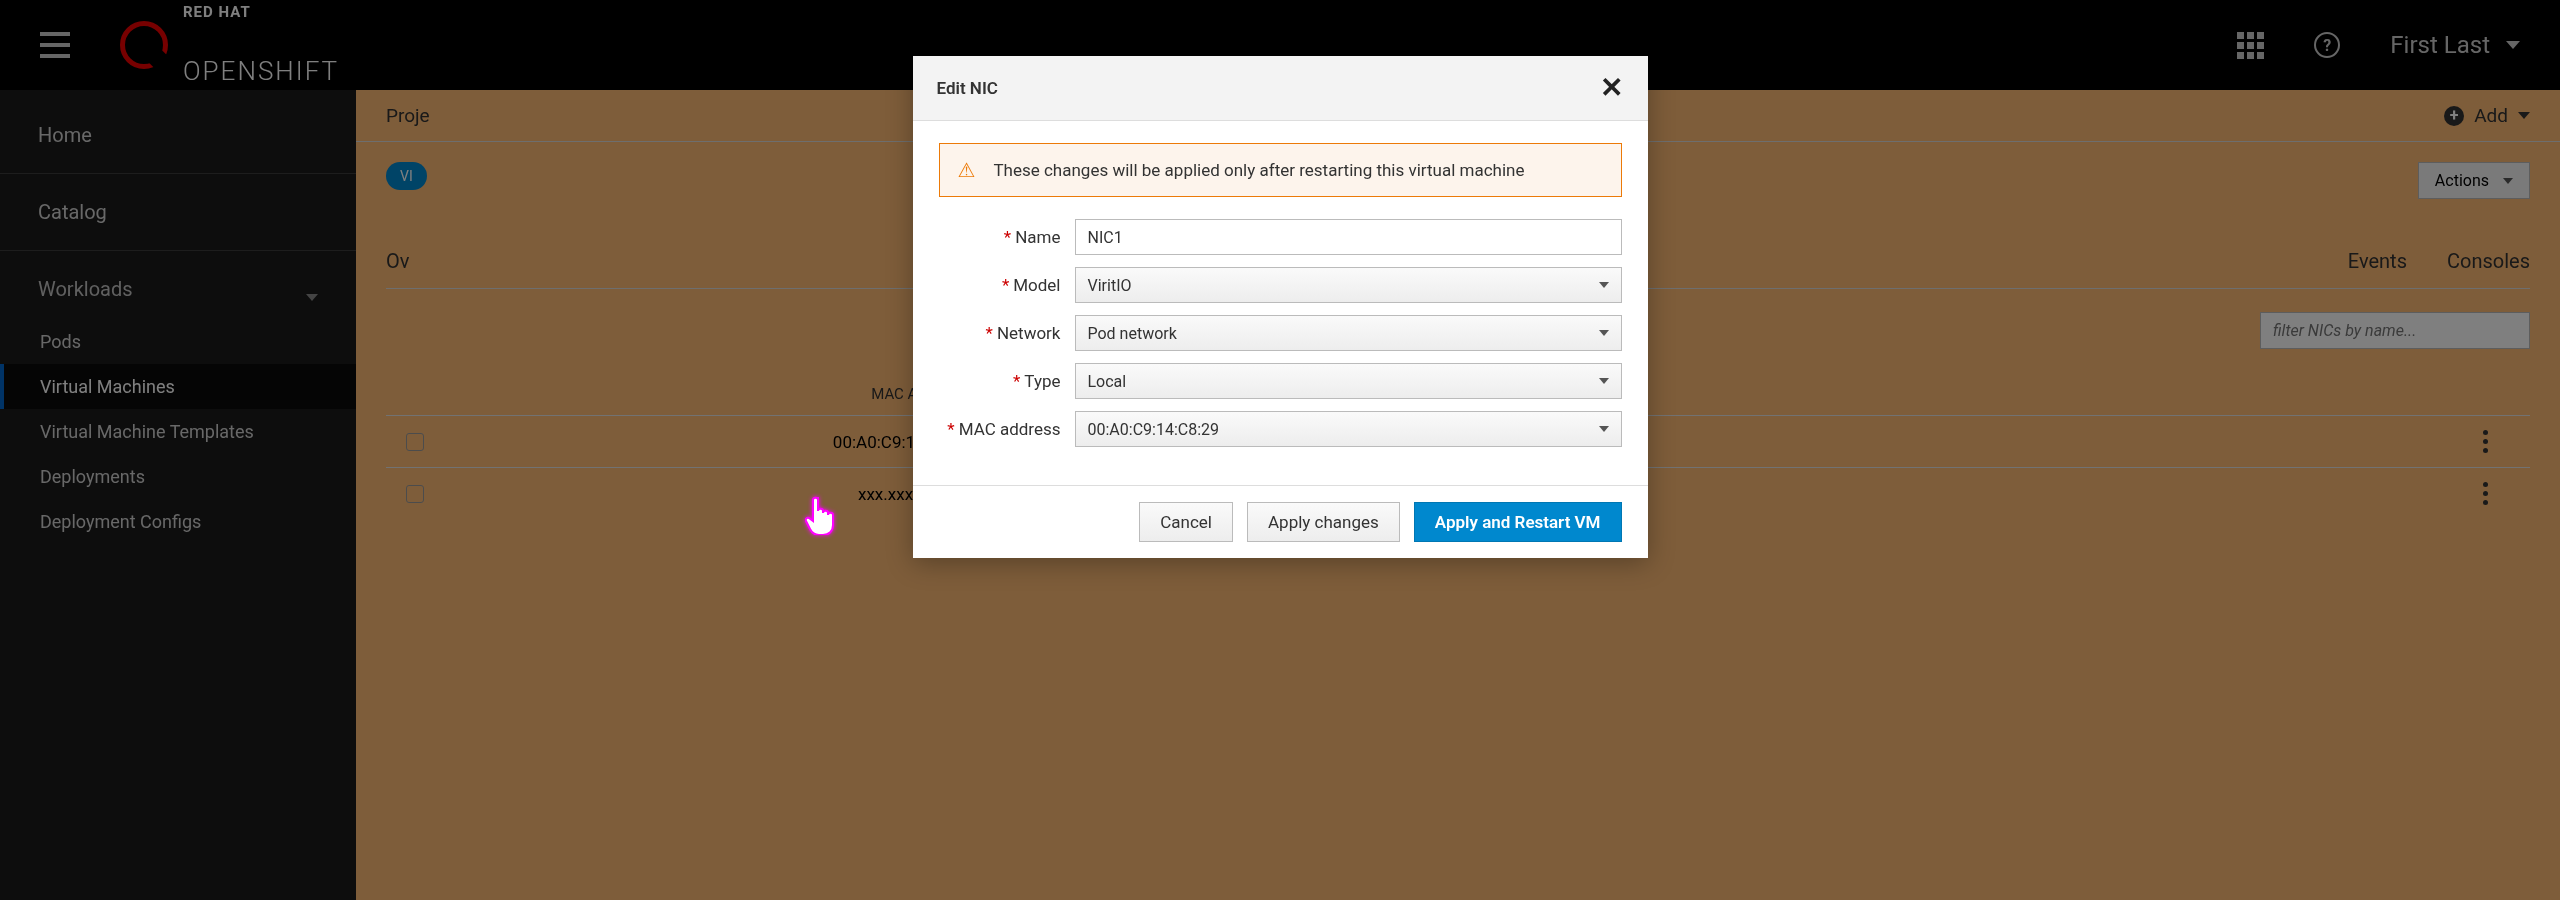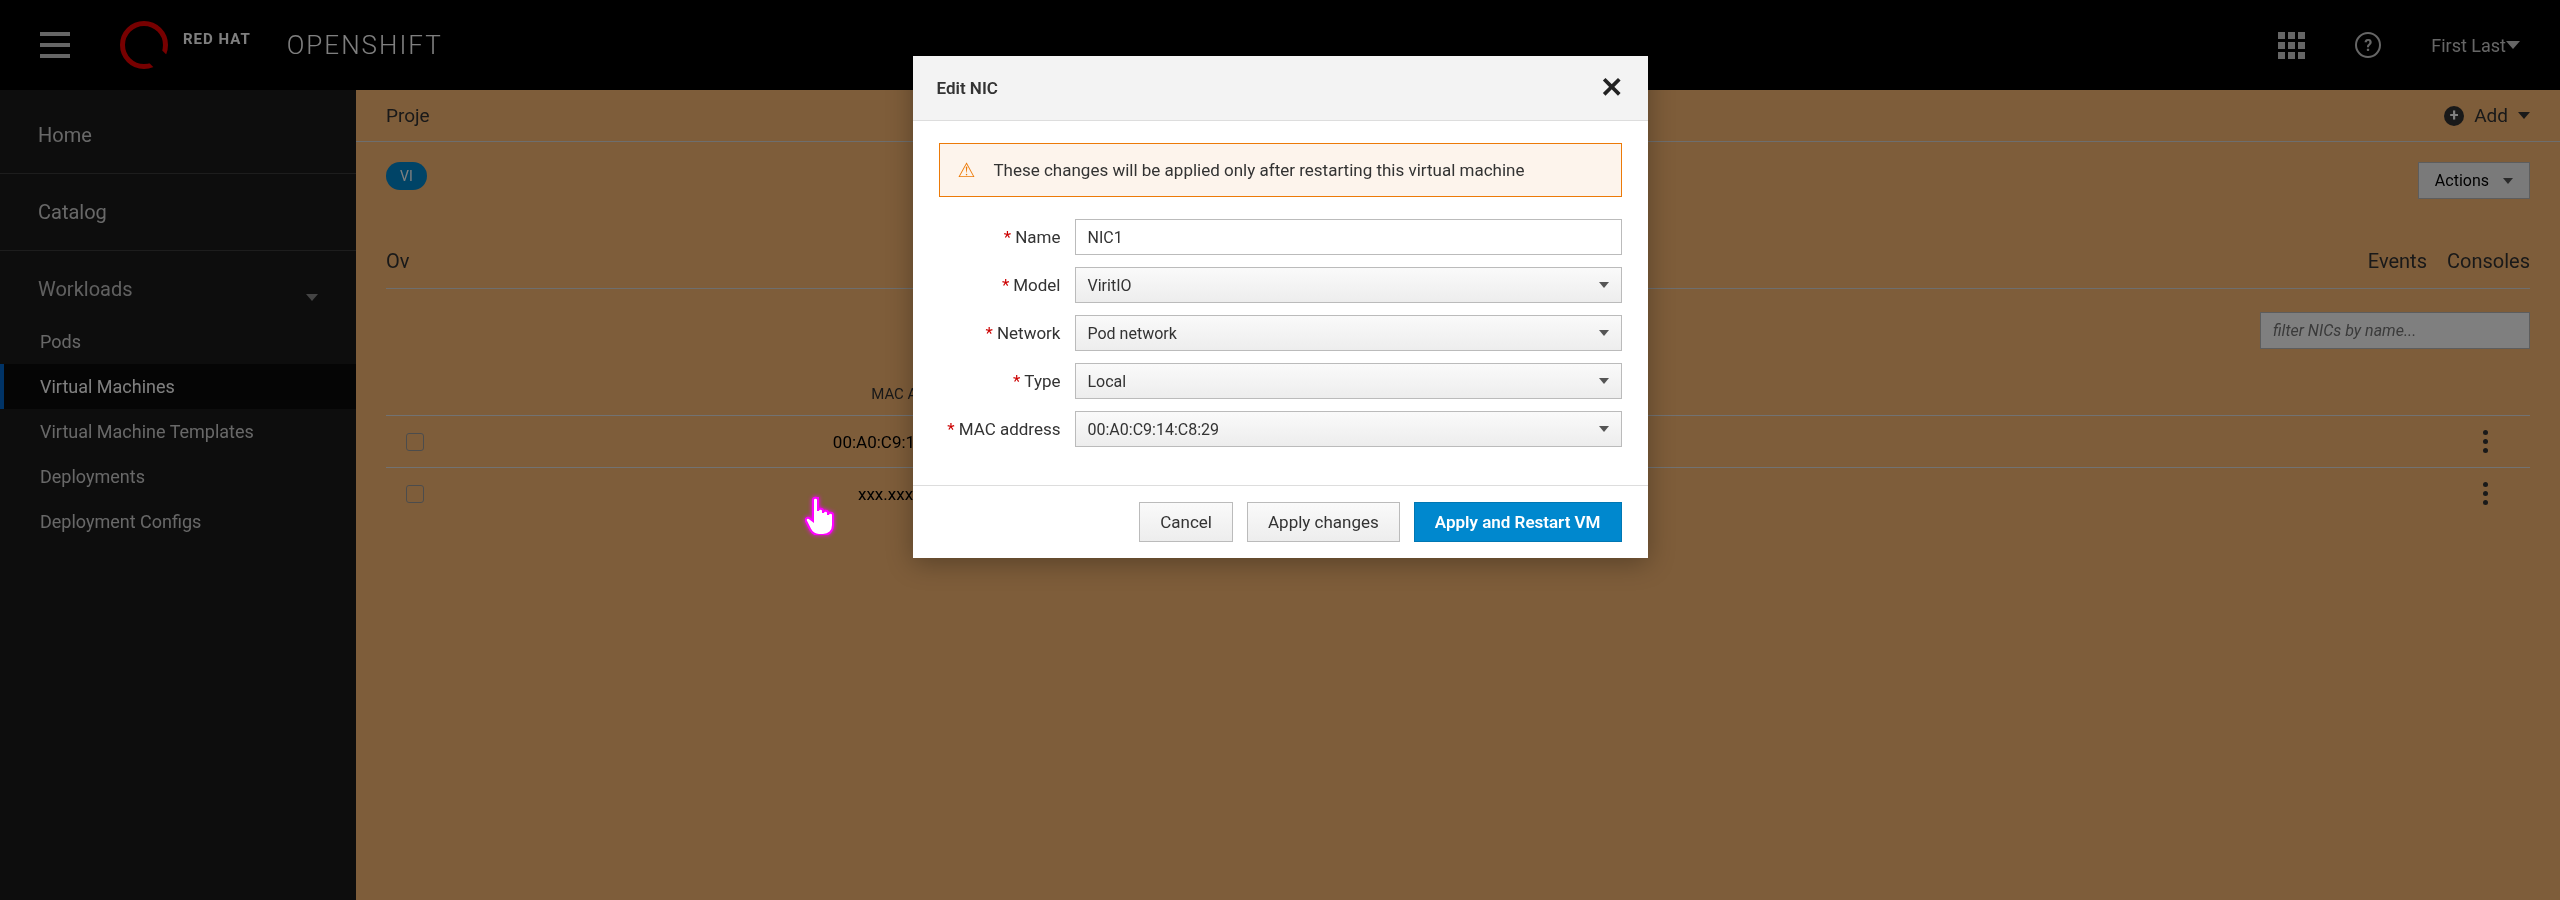--- a/index.html
+++ b/index.html
@@ -6,49 +6,49 @@
 body { background: #f5f5f5; overflow: hidden; width: 2560px; height: 900px; position: relative; }
 
 
 .header { height: 90px; background: #000; display: flex; align-items: center; padding: 0 40px; justify-content: space-between; position: relative; }
 .header-left { display: flex; align-items: center; gap: 50px; }
 .hamburger { display: flex; flex-direction: column; gap: 7px; cursor: pointer; }
 .hamburger span { width: 30px; height: 4px; background: #ccc; }
 .logo { display: flex; align-items: center; gap: 15px; }
 .logo-icon { width: 48px; height: 48px; border: 5px solid #e00; border-radius: 50%; position: relative; }
 .logo-icon::after { content: ''; position: absolute; bottom: -3px; right: -3px; width: 18px; height: 18px; background: #000; transform: rotate(45deg); }
-.logo-text { display: flex; line-height: 1.1; gap: 36px; }
+.logo-text { display: flex; flex-direction: column; line-height: 1.1; gap: 36px; }
 .logo-brand { color: #fff; font-size: 15px; font-weight: bold; letter-spacing: 1px; }
 .logo-product { color: #fff; font-size: 26px; font-weight: 300; letter-spacing: 2px; }
 .header-right { display: flex; align-items: center; gap: 50px; color: #fff; }
 .apps-icon { display: grid; grid-template-columns: repeat(3, 7px); grid-template-rows: repeat(3, 7px); gap: 3px; cursor: pointer; }
 .apps-icon span { background: #ccc; }
 .help-icon { width: 26px; height: 26px; border: 2.5px solid #ccc; border-radius: 50%; display: flex; align-items: center; justify-content: center; color: #ccc; font-weight: bold; font-size: 16px; cursor: pointer; }
-.user-menu { display: flex; align-items: center; gap: 0; color: #ccc; font-size: 18px; cursor: pointer; }
+.user-menu { display: flex; align-items: center; gap: 16px; color: #ccc; font-size: 24px; cursor: pointer; }
 .caret-down { width: 0; height: 0; border-left: 7px solid transparent; border-right: 7px solid transparent; border-top: 8px solid #ccc; }
 
 
 .sidebar { position: absolute; left: 0; top: 90px; width: 356px; height: calc(100% - 90px); background: #1a1a1a; color: #d0d0d0; padding-top: 15px; }
 .sidebar-item { padding: 18px 38px; font-size: 20px; cursor: pointer; }
 .sidebar-item.section-header { display: flex; justify-content: space-between; align-items: flex-end; color: #c0c0c0; }
 .sidebar-divider { height: 1px; background: #3a3a3a; margin: 8px 0; }
 .sidebar-subitem { padding: 12px 40px; font-size: 18px; color: #d0d0d0; cursor: pointer; }
 .sidebar-subitem.active { border-left: 4px solid #06c; background: #0a0a0a; color: #fff; padding-left: 36px; }
 .chevron-down-small { width: 0; height: 0; border-left: 6px solid transparent; border-right: 6px solid transparent; border-top: 7px solid #888; }
 
 
 .main { position: absolute; left: 356px; top: 90px; right: 0; bottom: 0; background: #fdba74; }
 .topbar { padding: 14px 30px; border-bottom: 1px solid #ddd; display: flex; justify-content: space-between; align-items: center; color: #333; font-size: 19px; }
 .add-button { display: flex; align-items: center; gap: 10px; color: #333; cursor: pointer; font-size: 19px; }
 .plus-icon { width: 20px; height: 20px; background: #333; border-radius: 50%; color: #fff; display: flex; align-items: center; justify-content: center; font-size: 16px; font-weight: bold; }
 .caret-down-dark { width: 0; height: 0; border-left: 6px solid transparent; border-right: 6px solid transparent; border-top: 7px solid #333; }
 
 .content-area { padding: 20px 30px; }
 .badge { display: inline-block; background: #0088ce; color: #fff; padding: 6px 14px; border-radius: 14px; font-size: 14px; }
-.tabs { display: flex; gap: 20px; margin-top: 50px; font-size: 20px; color: #333; border-bottom: 1px solid #ddd; padding-bottom: 15px; }
+.tabs { display: flex; gap: 40px; margin-top: 50px; font-size: 20px; color: #333; border-bottom: 1px solid #ddd; padding-bottom: 15px; }
 .tab { cursor: pointer; }
 .actions-row { display: flex; justify-content: space-between; align-items: center; margin-top: 22px; }
 .actions-btn { border: 1px solid #bbb; background: #f5f5f5; padding: 8px 16px; display: flex; align-items: center; gap: 14px; cursor: pointer; font-size: 16px; }
 .filter-input { border: 1px solid #bbb; padding: 8px 12px; width: 270px; font-style: italic; color: #888; font-size: 16px; }
 .create-btn { background: #0088ce; color: #fff; border: none; padding: 10px 18px; cursor: pointer; }
 
 .table { margin-top: 35px; width: 100%; }
 .table-header { display: grid; grid-template-columns: 48px 1fr 1fr 1fr 50px; padding: 0 20px 12px; color: #333; font-size: 15px; }
 .table-header > div:nth-child(2), .table-header > div:nth-child(3) { text-align: right; padding-right: 150px; }
 .table-row { display: grid; grid-template-columns: 48px 1fr 1fr 1fr 50px; padding: 14px 20px; border-top: 1px solid #e5e5e5; align-items: center; font-size: 17px; }

